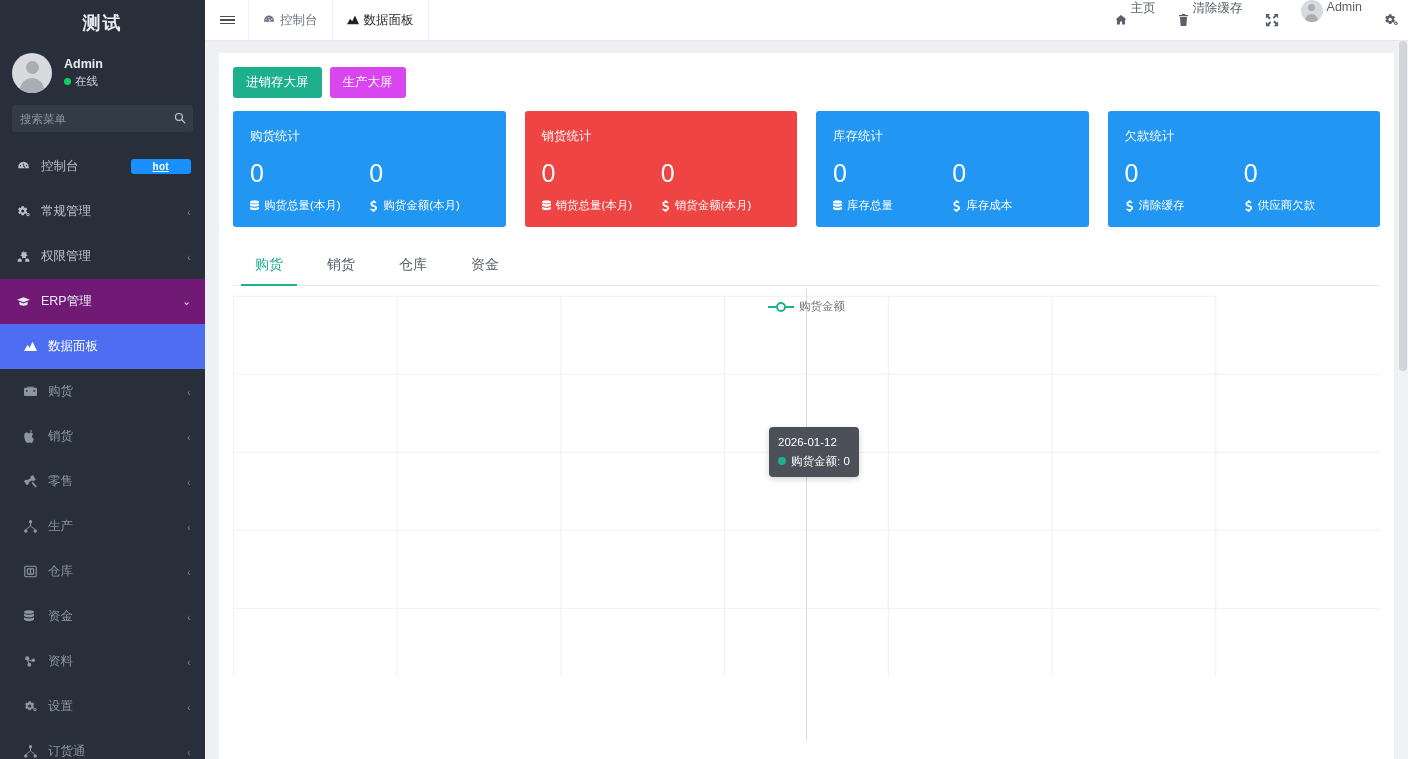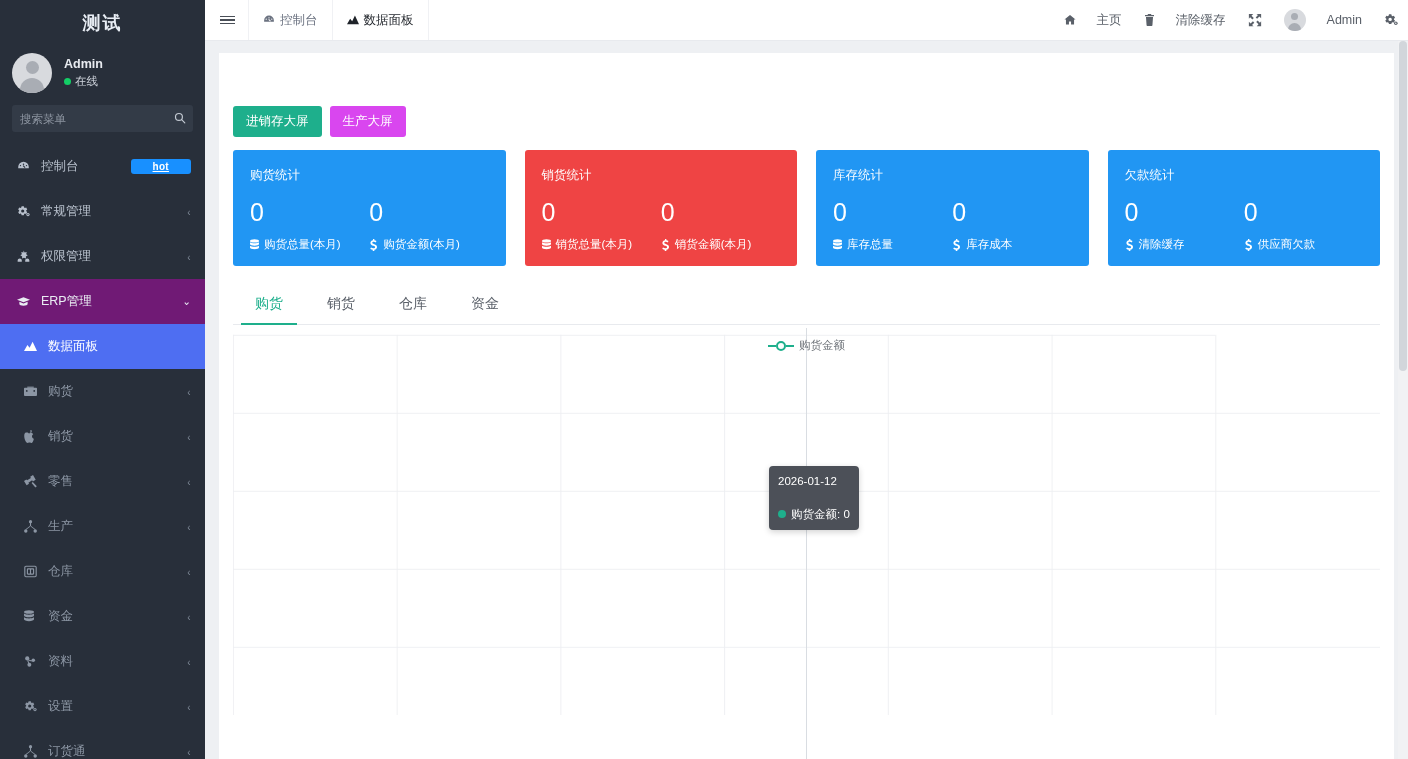--- a/index.html
+++ b/index.html
@@ -127,21 +127,21 @@
     cursor: pointer;
     border-right: 1px solid #f0f1f4;
     border-left: 1px solid #f0f1f4;
     margin-left: -1px;
   }
   .topnav-item.active { color: #1f2329; background: #ffffff; font-weight: 400; }
   .topnav-item .tn-ico { font-size: 11px; display: flex; align-items: center; }
   .topbar-spacer { flex: 1; }
   .topright { display: flex; align-items: center; gap: 0; padding-right: 8px; }
   .tr-item {
-    display: flex; align-items: center; gap: 21px;
+    display: flex; gap: 4px;
     padding: 0 11px; height: 41px;
     font-size: 12.5px; color: #5a6069; cursor: pointer;
   }
   .tr-ico { font-size: 11.5px; display: flex; align-items: center; }
   .avatar-sm {
     width: 22px; height: 22px; border-radius: 50%;
     background: #d8dade; position: relative; overflow: hidden;
     flex: 0 0 22px;
   }
   .avatar-sm::before {
@@ -164,21 +164,20 @@
     height: 100%;
     padding: 14px 14px 0 14px;
     position: relative;
   }
   .btn-row { display: flex; gap: 8px; margin-bottom: 13px; }
   .btn {
     border: none; border-radius: 3px;
     color: #fff; font-size: 12.5px;
     padding: 7px 13px; cursor: pointer;
     font-family: "Liberation Sans", sans-serif;
-    margin-top: 39px;
   }
   .btn-primary { background: #1eaf8c; }
   .btn-secondary { background: #d946ef; }
 
   .cards { display: flex; gap: 19px; }
   .card {
     flex: 1;
     background: #2196f3;
     color: #fff;
     border-radius: 3px;
@@ -223,21 +222,21 @@
   .tooltip {
     position: absolute;
     left: 536px; top: 138px;
     background: #4c5058; color: #fff;
     border-radius: 4px;
     padding: 7px 9px 8px 9px;
     font-size: 11.5px; line-height: 1.45;
     box-shadow: 0 2px 6px rgba(0,0,0,.18);
     z-index: 6; white-space: nowrap;
   }
-  .tt-series { display: flex; align-items: center; gap: 5px; margin-top: 16px; }
+  .tt-series { display: flex; align-items: center; gap: 5px; margin-top: 2px; }
   .tt-dot { width: 8px; height: 8px; border-radius: 50%; background: #1eaf8c; display: inline-block; }
   .axis-line {
     position: absolute; top: 0; bottom: 0; width: 1px;
     background: #d9dde2; z-index: 3;
   }
 
   
   .page-scrollbar {
     position: absolute; right: 0; top: 41px; bottom: 0; width: 10px;
     background: #f1f2f4;

